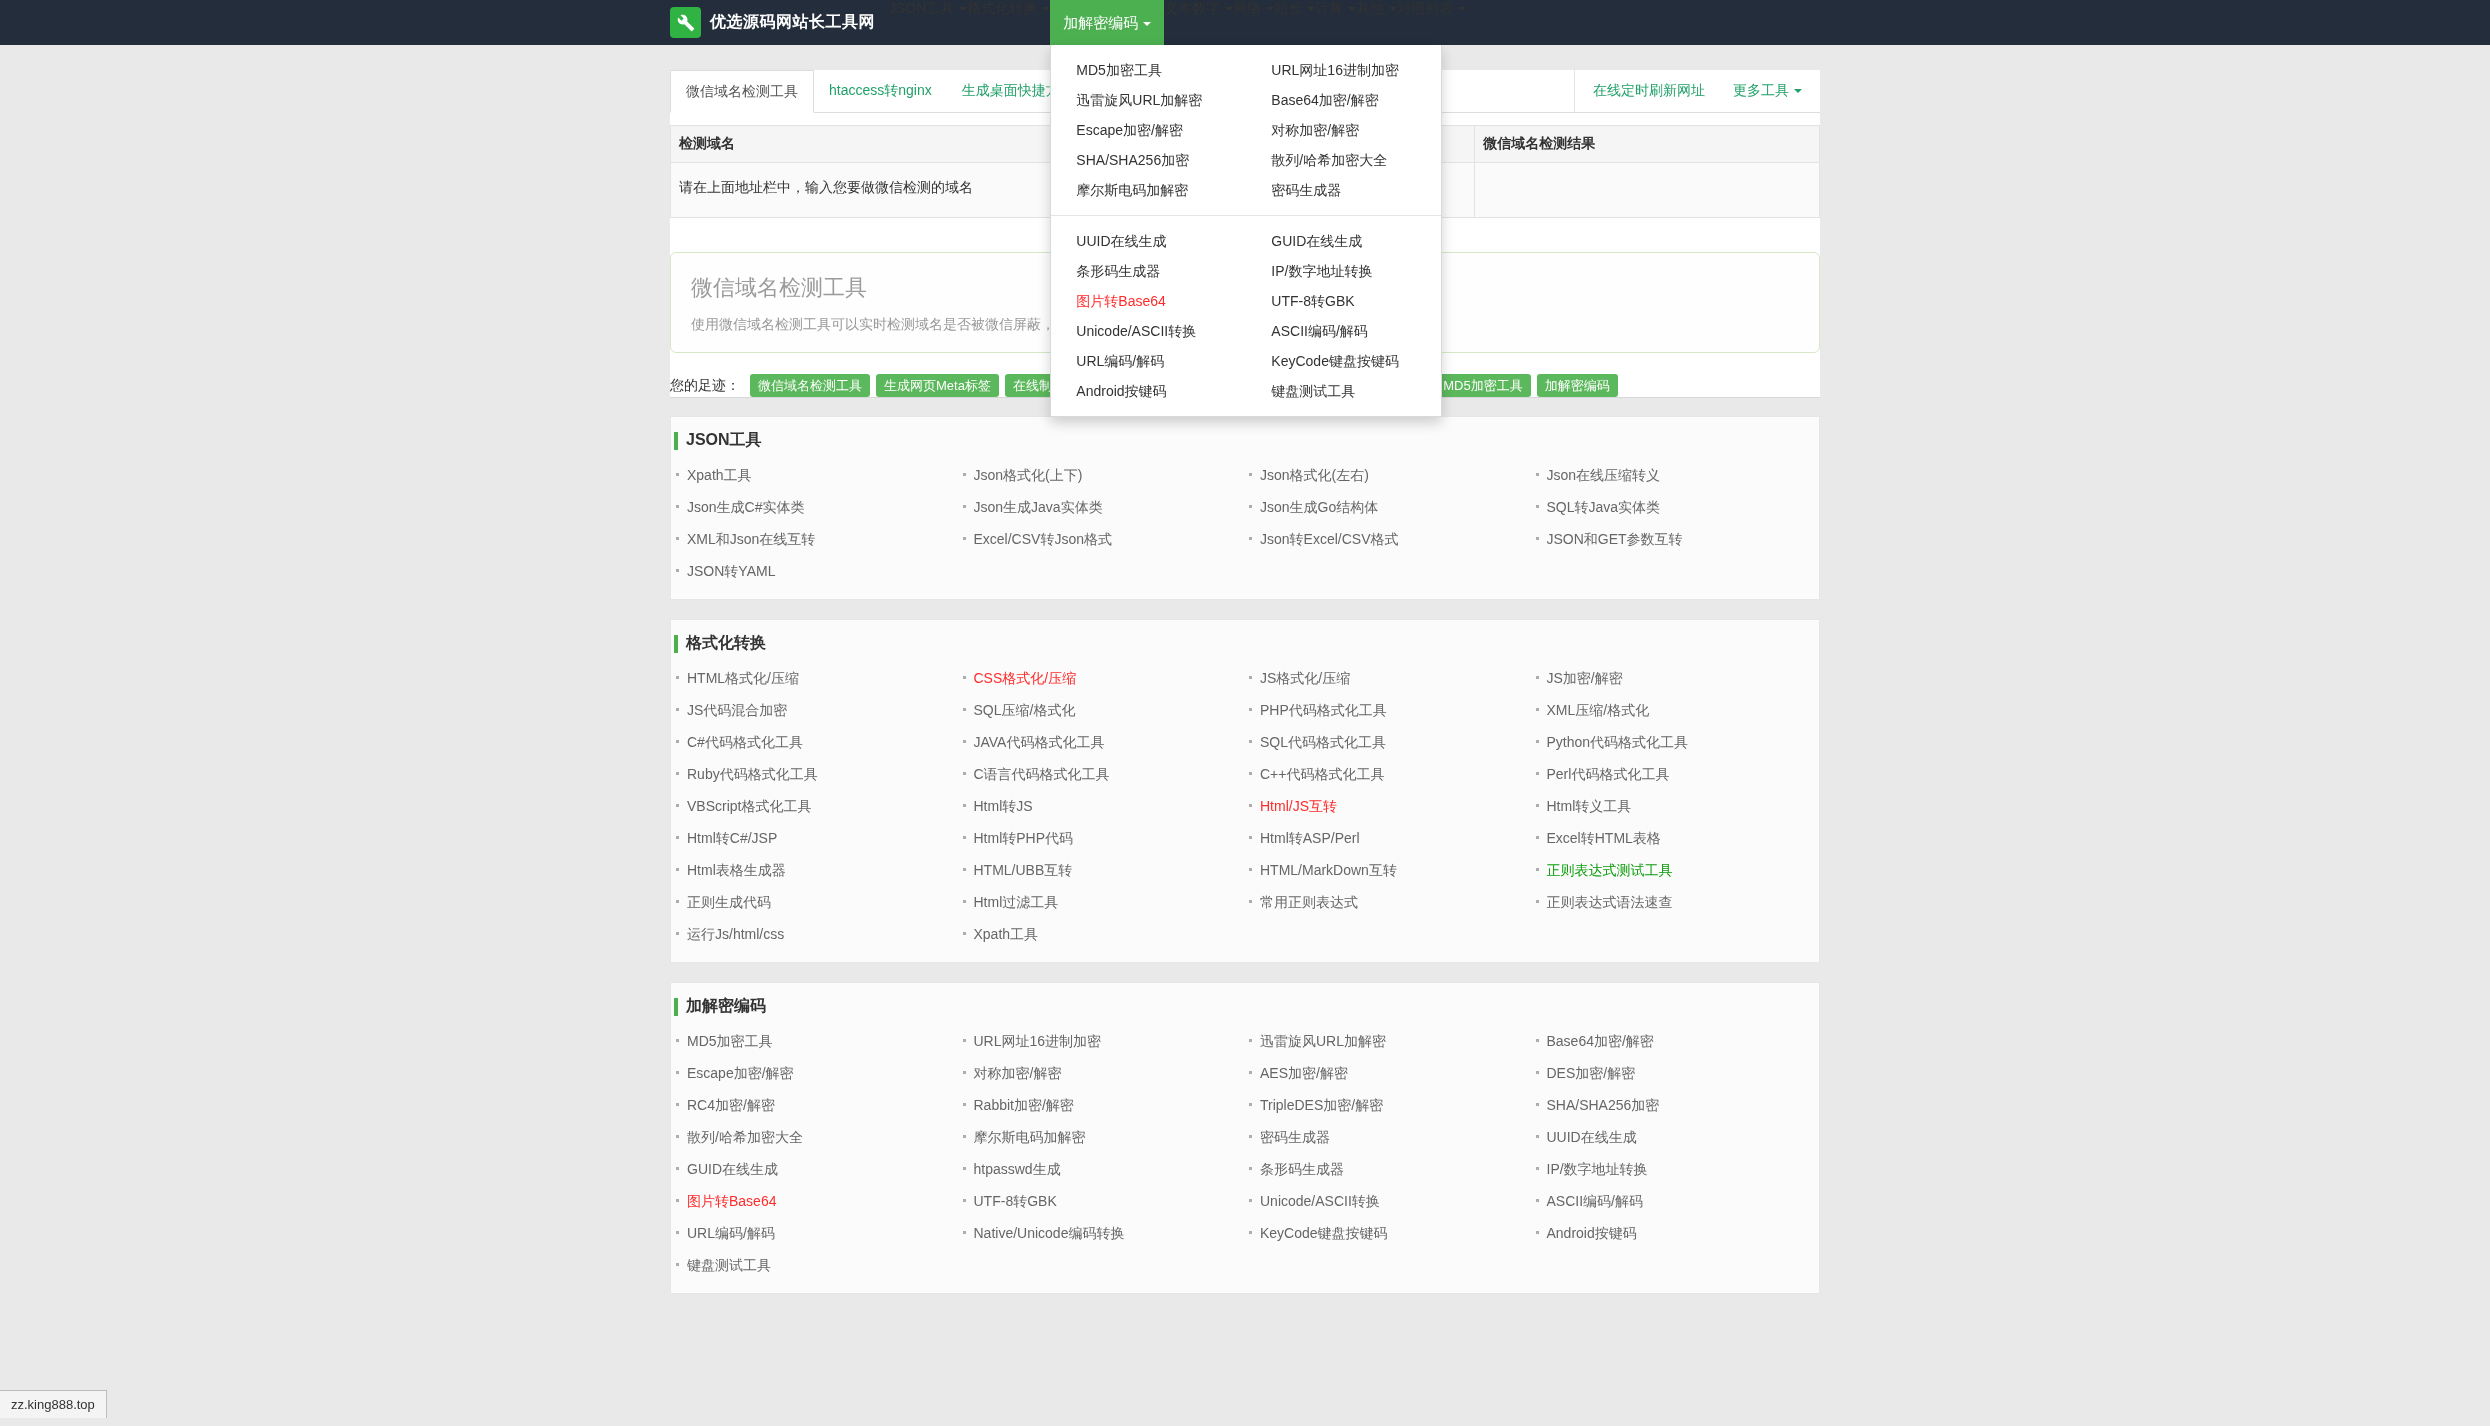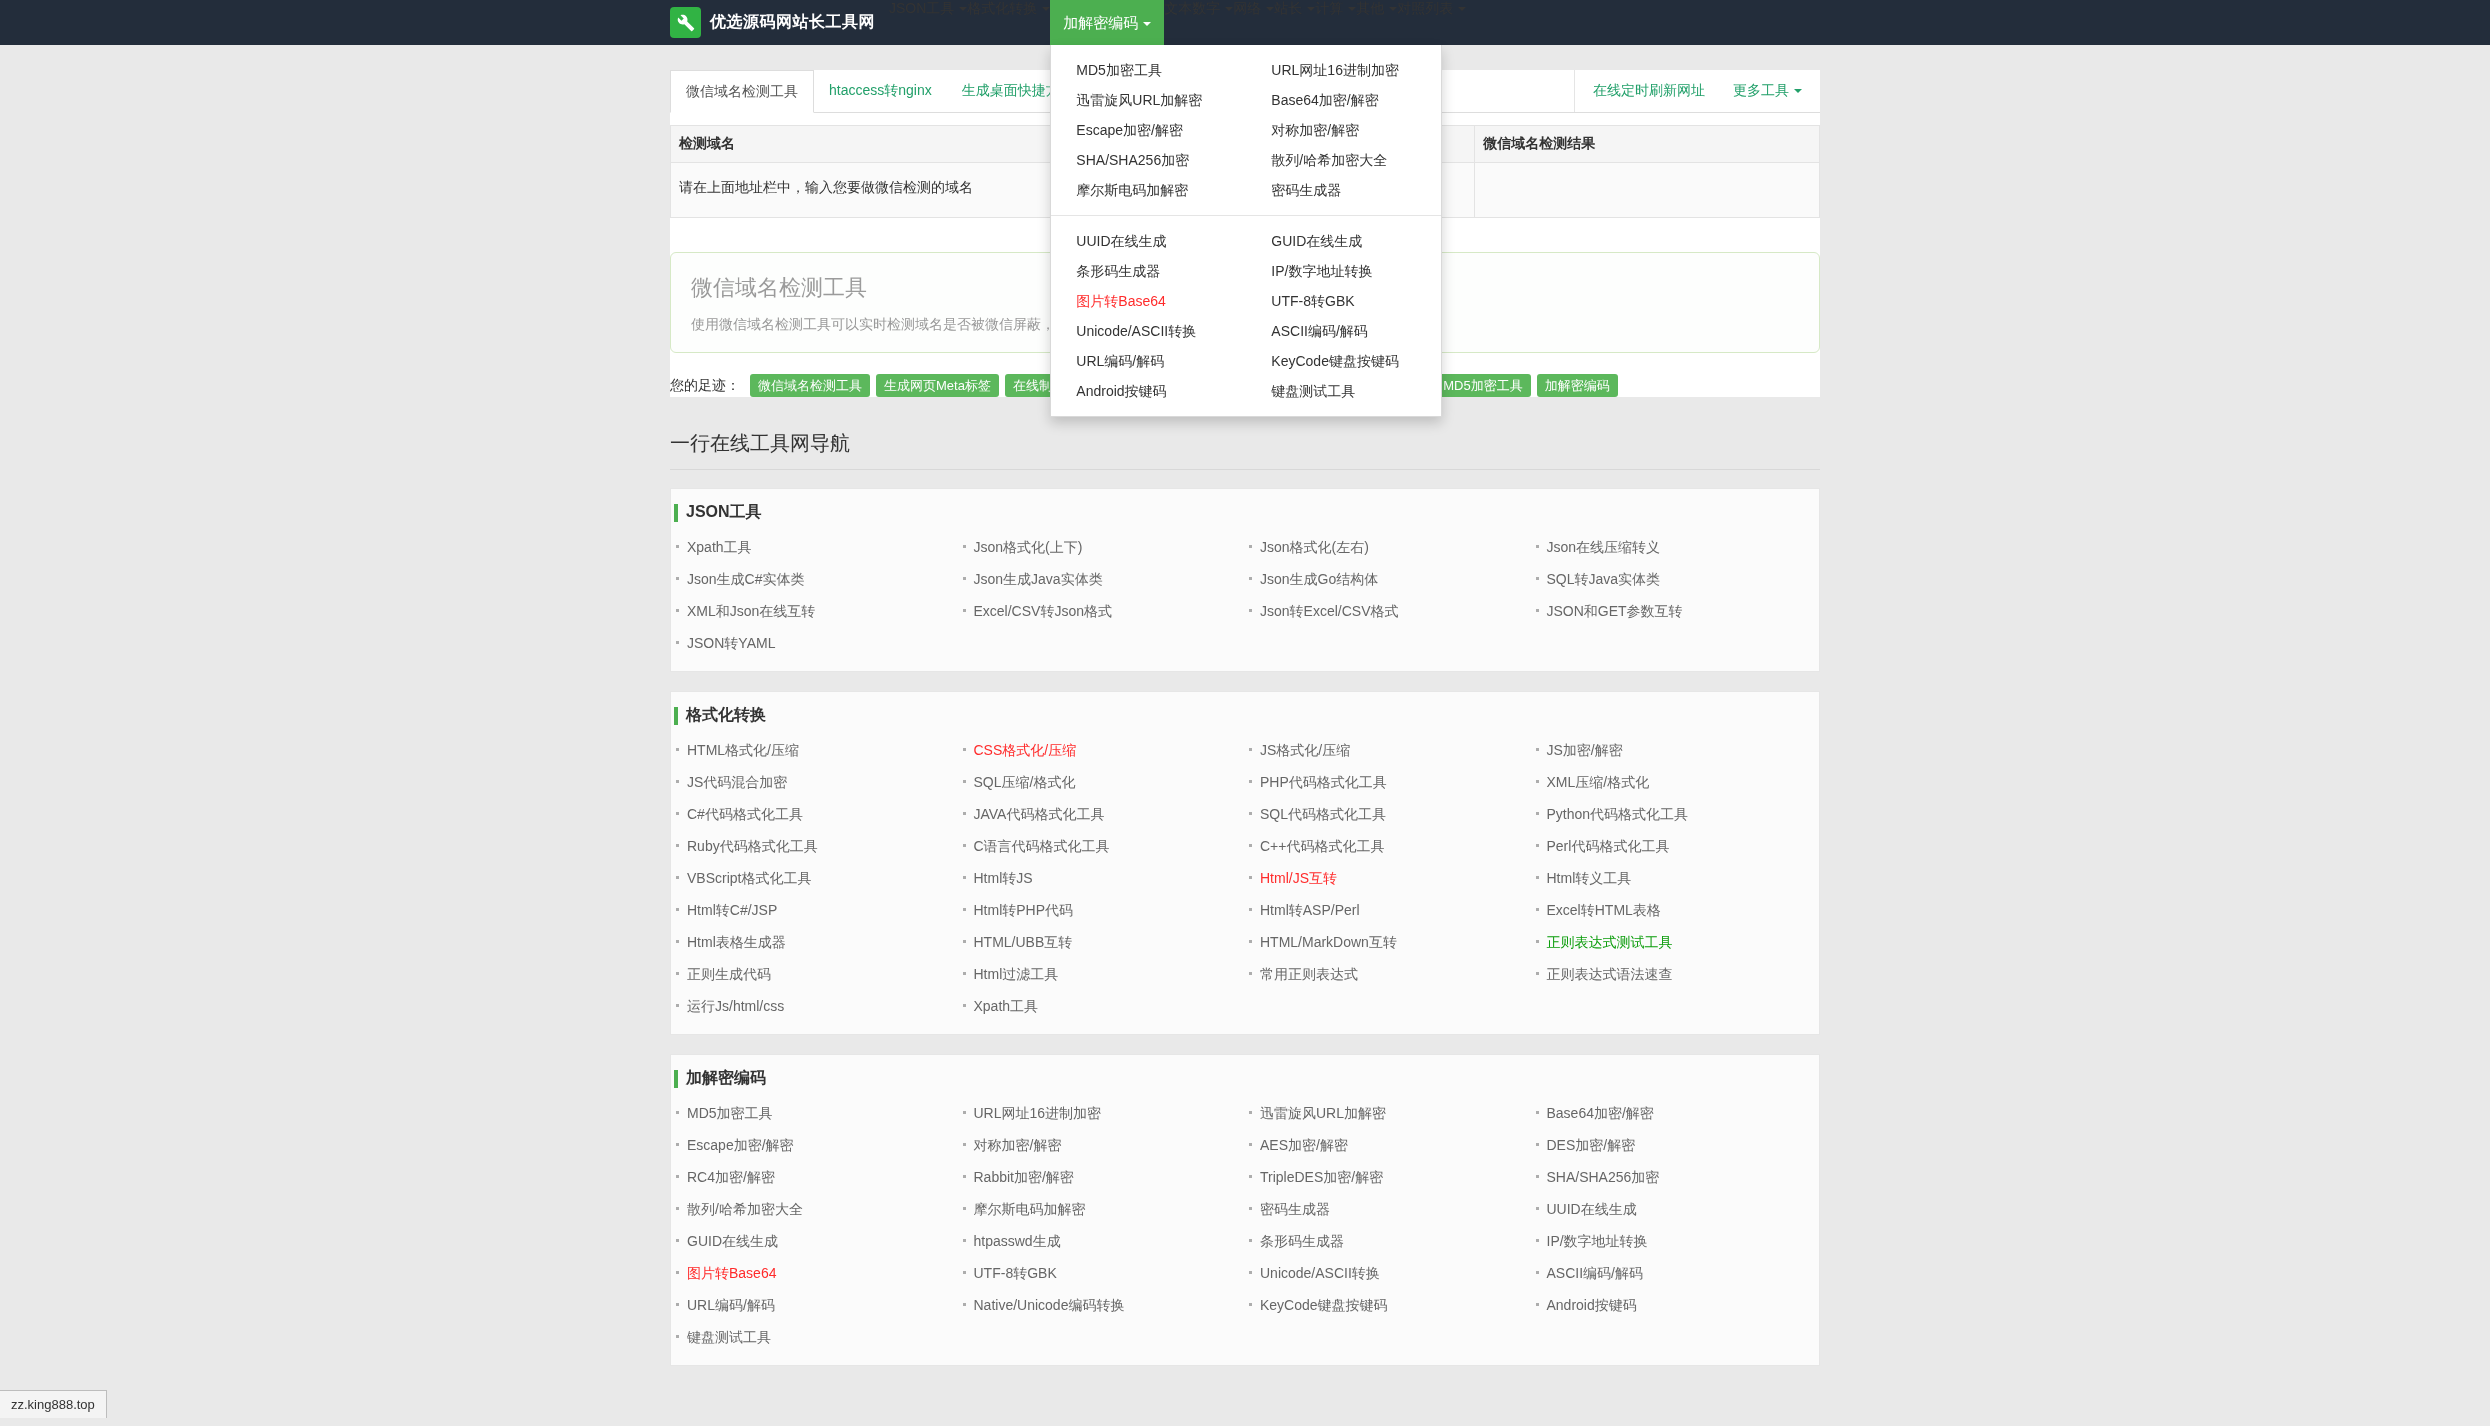--- a/index.html
+++ b/index.html
@@ -216,21 +216,20 @@
 
   <div class="footprints">
     <span class="fp-label">您的足迹：</span>
     <span style="display:contents">
       
     <a class="badge">微信域名检测工具</a><a class="badge">生成网页Meta标签</a><a class="badge">在线制作ico图标</a><a class="badge">在线定时刷新网址</a><a class="badge">文本数字</a><a class="badge">Html在线编辑器</a><a class="badge">MD5加密工具</a><a class="badge">加解密编码</a></span>
   </div>
 </div>
 
 <div class="container">
-  <h2 class="section-head">一行在线工具网导航</h2>
   <hr class="head-hr">
 
   <div class="panel">
     <div class="panel-head">
       <span class="bar"></span>
       <span class="panel-title">JSON工具</span>
     </div>
     <ul class="link-grid">
 
     <li><a>Xpath工具</a></li>

